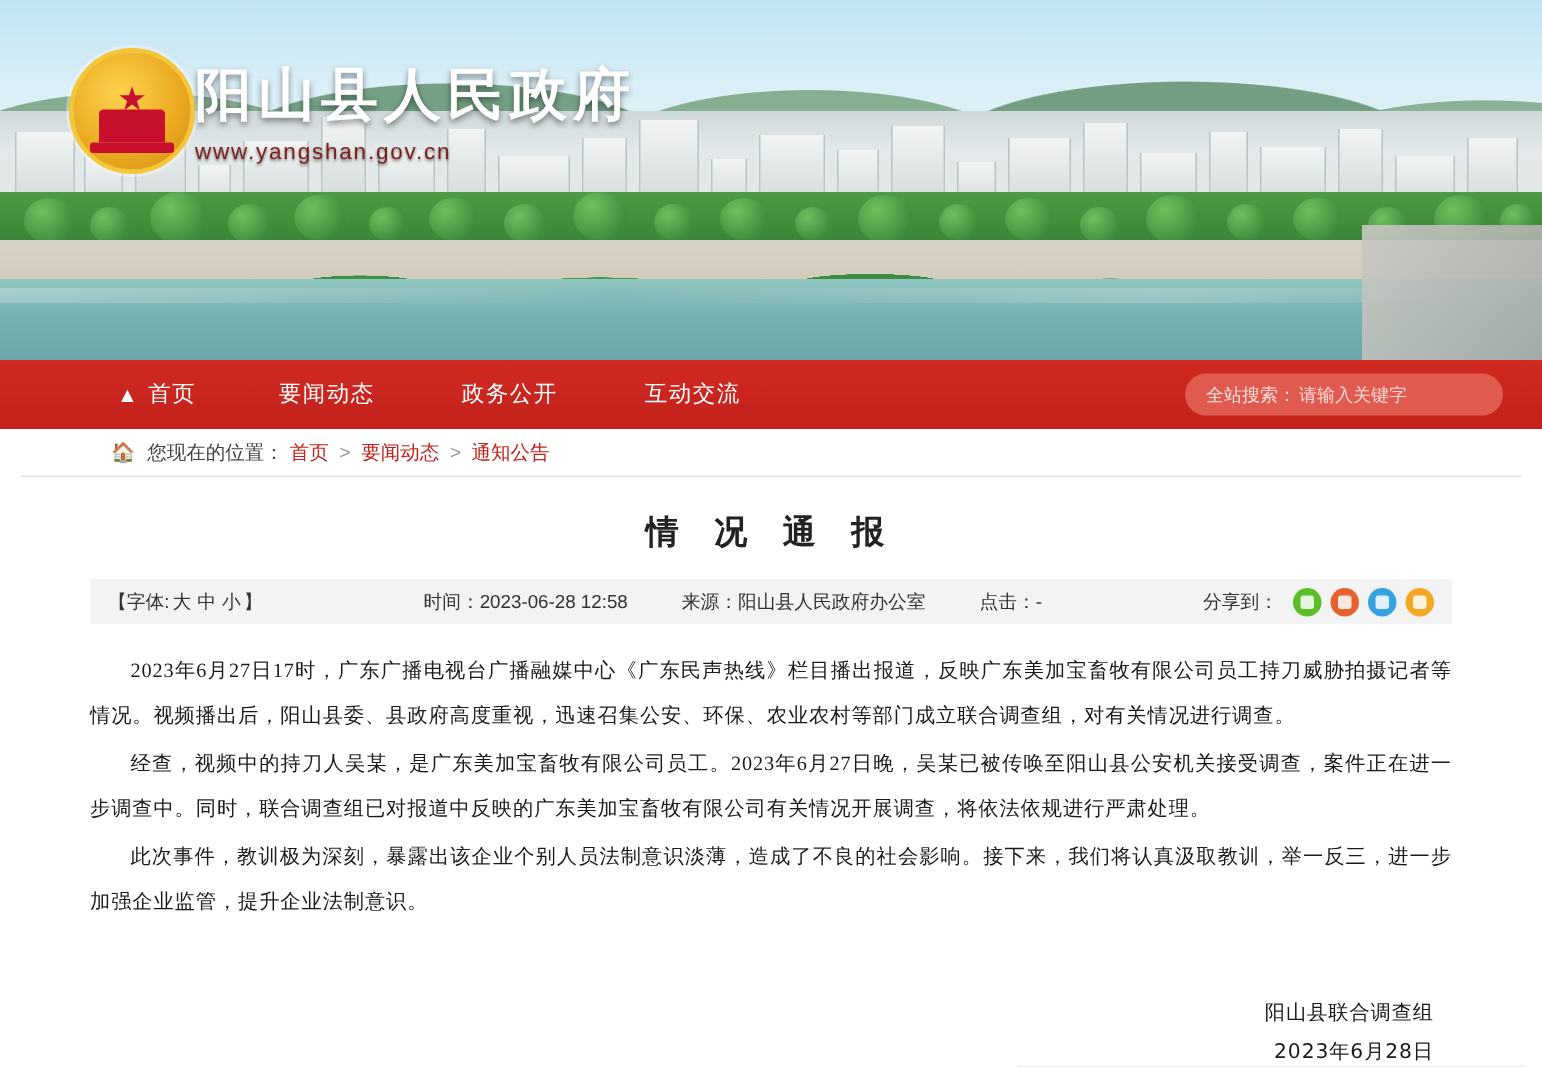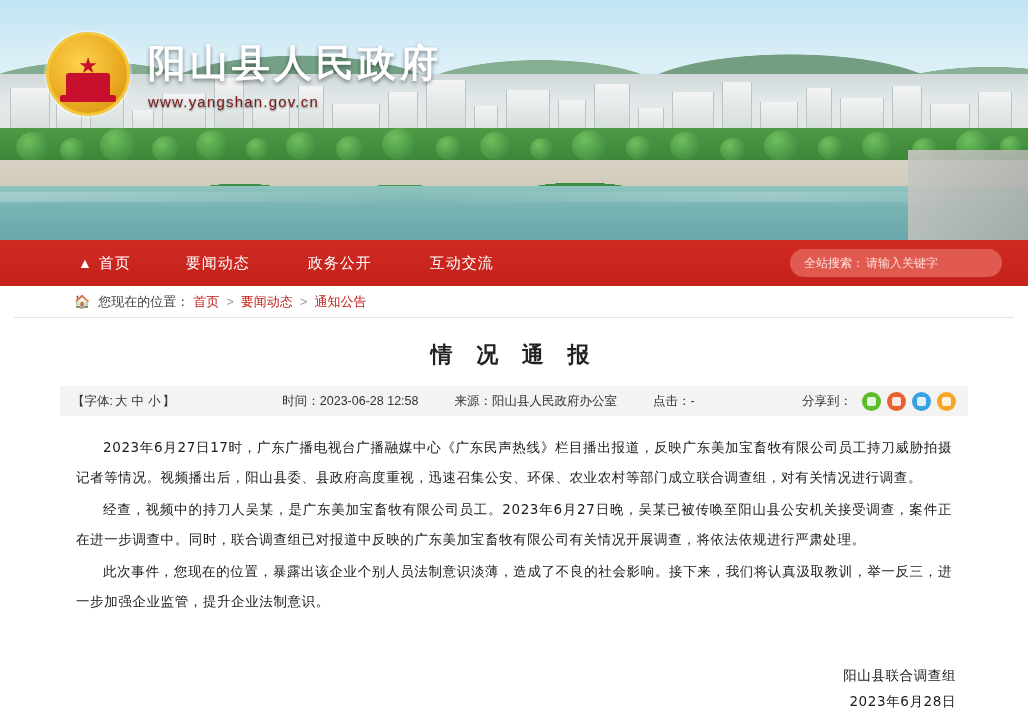--- a/index.html
+++ b/index.html
@@ -102,21 +102,21 @@
   }
   .emblem .gate {
     position: absolute; left: 50%; bottom: 18px; transform: translateX(-50%);
     width: 44px; height: 22px;
     background: #c8102e; border-radius: 3px 3px 0 0;
   }
   .emblem .gate::after {
     content: ""; position: absolute; left: -6px; bottom: -7px; width: 56px; height: 7px;
     background: #c8102e; border-radius: 2px;
   }
-  .brand-text { margin-left: 18px; }
+  .brand-text { }
   .site-title {
     font-size: 38px; font-weight: 700; color: #ffffff; letter-spacing: 4px;
     text-shadow: 0 2px 4px rgba(0,0,0,.45);
     font-family: "DejaVu Sans", "Liberation Sans", sans-serif;
   }
   .site-url {
     margin-top: 4px;
     font-size: 15px; color: #7f1d1d; letter-spacing: 1.2px;
     text-shadow: 0 1px 2px rgba(0,0,0,.5);
   }
@@ -206,21 +206,21 @@
 
   .body-text {
     margin-top: 16px;
     font-size: 13.5px;
     line-height: 30px;
     color: #1a1a1a;
     text-align: justify;
     font-family: "DejaVu Sans", "Liberation Sans", sans-serif;
     letter-spacing: .6px;
   }
-  .body-text p { margin: 0 16px 2px; text-indent: 2em; }
+  .body-text p { margin: 0 0 2px; text-indent: 2em; font-family: Liberation Serif, serif; }
 
   .signature {
     margin-top: 46px;
     text-align: right;
     font-size: 13.5px;
     line-height: 26px;
     color: #1a1a1a;
     padding-right: 12px;
     font-family: "DejaVu Sans", "Liberation Sans", sans-serif;
     letter-spacing: .6px;
@@ -362,21 +362,21 @@
         <i class="s-wechat"></i>
         <i class="s-weibo"></i>
         <i class="s-qzone"></i>
         <i class="s-star"></i>
       </span>
     </div>
 
     <div class="body-text">
       <p>2023年6月27日17时，广东广播电视台广播融媒中心《广东民声热线》栏目播出报道，反映广东美加宝畜牧有限公司员工持刀威胁拍摄记者等情况。视频播出后，阳山县委、县政府高度重视，迅速召集公安、环保、农业农村等部门成立联合调查组，对有关情况进行调查。</p>
       <p>经查，视频中的持刀人吴某，是广东美加宝畜牧有限公司员工。2023年6月27日晚，吴某已被传唤至阳山县公安机关接受调查，案件正在进一步调查中。同时，联合调查组已对报道中反映的广东美加宝畜牧有限公司有关情况开展调查，将依法依规进行严肃处理。</p>
-      <p>此次事件，您现在的位置，暴露出该企业个别人员法制意识淡薄，造成了不良的社会影响。接下来，我们将认真汲取教训，举一反三，进一步加强企业监管，提升企业法制意识。</p>
+      <p>此次事件，教训极为深刻，暴露出该企业个别人员法制意识淡薄，造成了不良的社会影响。接下来，我们将认真汲取教训，举一反三，进一步加强企业监管，提升企业法制意识。</p>
     </div>
 
     <div class="signature">
       <div>阳山县联合调查组</div>
       <div>2023年6月28日</div>
     </div>
   </div>
 </div>
 
 </body></html>

